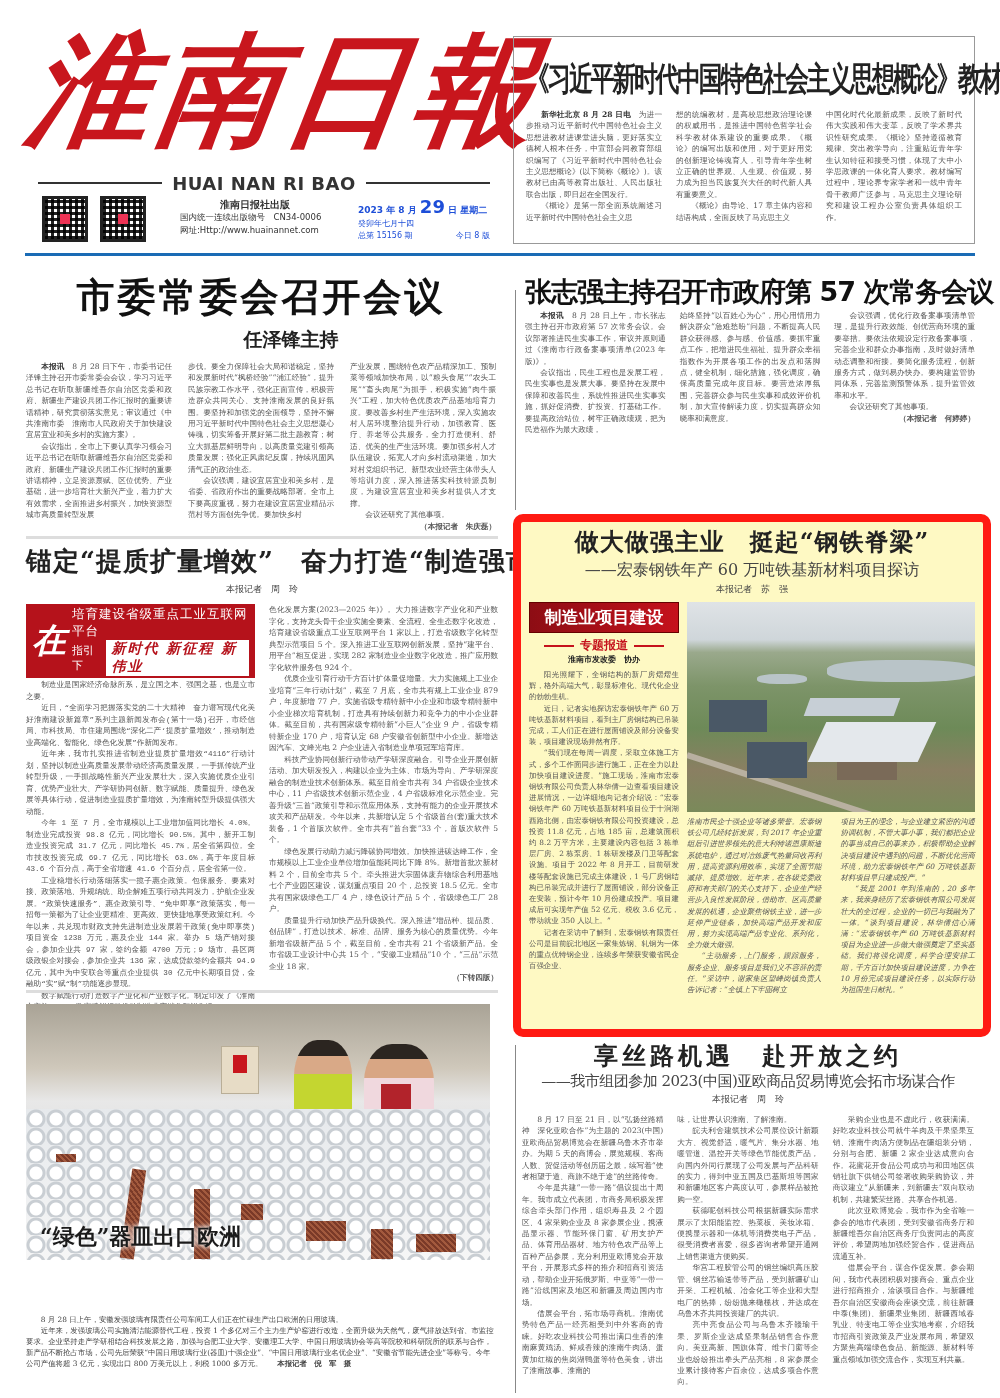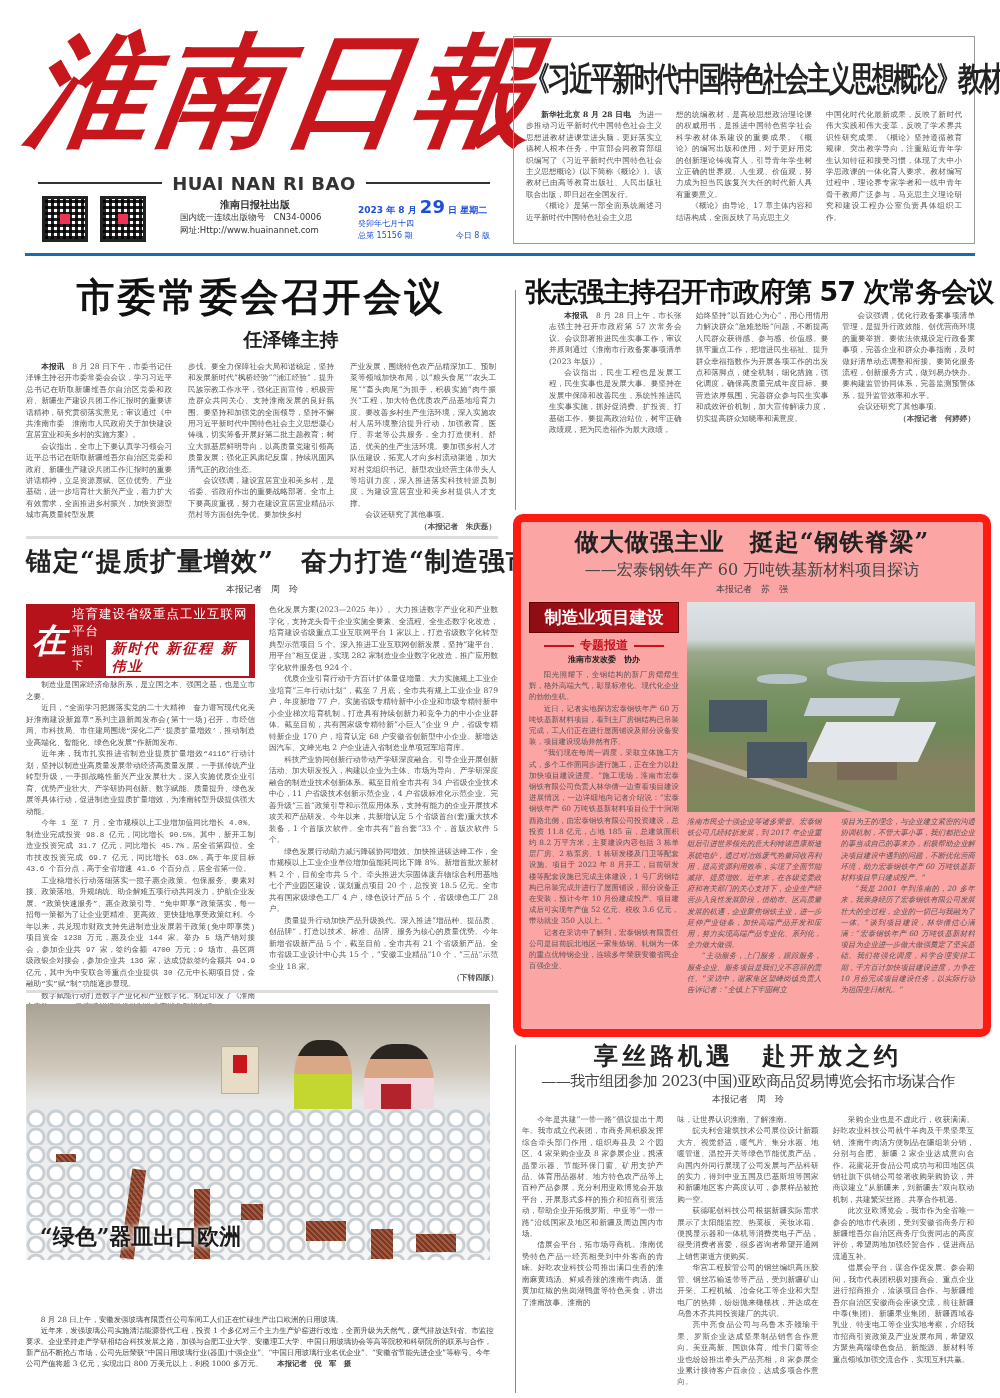--- a/index.html
+++ b/index.html
@@ -37,21 +37,21 @@
   .gray-rule { height: 3px; background: #ddd; }
   .vrule { width: 1px; background: #888; }
   
   .banner { background: #b5121b; color: #fff; display: flex; align-items: center; padding: 2px 6px; }
   .banner .big { font-size: 34px; font-weight: bold; font-style: italic; margin-right: 6px; }
   .banner .l1 { font-family: "DejaVu Sans", sans-serif; font-size: 12.5px; letter-spacing: 1px; }
   .banner .l2 { font-size: 12px; display: flex; align-items: center; gap: 6px; }
   .banner .l2 .pill { font-family: "DejaVu Sans", sans-serif; font-size: 11px; }
   .banner .l2 .slogan { background: #fff; color: #b5121b; font-weight: bold; font-style: italic; padding: 0 6px; font-size: 14px; letter-spacing: 2px; }
   
-  .featured { left: 513px; top: 514px; width: 478px; height: 523px; border: 8px solid #ff1a12; border-radius: 10px; background: #fca5a5; padding: 4px 8px; }
+  .featured { left: 513px; top: 514px; width: 478px; height: 523px; border: 8px solid #ff1a12; border-radius: 10px; background: #fef9c3; padding: 4px 8px; }
   .feat-title { font-size: 24px; font-weight: bold; text-align: center; color: #222; letter-spacing: 1px; }
   .feat-sub { font-size: 16px; text-align: center; color: #444; margin-top: 2px; }
   .tag { background: linear-gradient(90deg, #8d0d14, #c5121c); color: #fff; font-family: "DejaVu Sans", sans-serif; font-weight: bold; font-size: 17px; text-align: center; padding: 3px 0; border: 1px solid #600; }
   .tag-sub { color: #c5121c; font-family: "DejaVu Sans", sans-serif; font-weight: bold; font-size: 12px; text-align: center; margin-top: 4px; display: flex; align-items: center; justify-content: center; gap: 6px; }
   .tag-sub .ln { width: 30px; height: 2px; background: #c5121c; }
   .tag-sub2 { font-size: 8px; font-weight: bold; text-align: center; color: #222; font-family: "DejaVu Sans", sans-serif; }
   .aerial { background:
       linear-gradient(180deg, #dfe3e6 0%, #cfd6da 18%, #9aa98c 24%, #7d9469 40%, #6d8a58 60%, #8a7f62 80%, #7a8a5a 100%); position: relative; overflow: hidden; }
   .aerial .bld { position: absolute; background: #4a5866; }
   .aerial .roof { position: absolute; background: #c7cfd6; }
@@ -133,21 +133,21 @@
         <p class="t">会议还研究了其他事项。</p>
         <p style="text-align:right;font-weight:bold;">（本报记者　朱庆磊）</p>
       </div>
   </div>
 </div>
 
 <div class="abs vrule" style="left:515px;top:290px;height:220px;"></div>
 
 <div class="abs" style="left:525px;top:274px;width:450px;">
   <div class="h-main" style="font-size:27px;letter-spacing:-1px;text-align:center;">张志强主持召开市政府第 57 次常务会议</div>
-  <div class="cols3 body-txt" style="gap:14px;margin-left:24px;">
+  <div class="cols3 body-txt" style="gap:14px;">
     <div>
         <p class="t"><span class="lead">本报讯</span><span>　8 月 28 日上午，市长张志强主持召开市政府第 57 次常务会议。会议部署推进民生实事工作，审议并原则通过《淮南市行政备案事项清单(2023 年版)》。</span></p>
         <p class="t">会议指出，民生工程也是发展工程，民生实事也是发展大事。要坚持在发展中保障和改善民生，系统性推进民生实事实施，抓好促消费、扩投资、打基础工作。要提高政治站位，树牢正确政绩观，把为民造福作为最大政绩，</p>
       </div>
     <div>
         <p>始终坚持“以百姓心为心”，用心用情用力解决群众“急难愁盼”问题，不断提高人民群众获得感、参与感、价值感。要抓牢重点工作，把增进民生福祉、提升群众幸福指数作为开展各项工作的出发点和落脚点，健全机制，细化措施，强化调度，确保高质量完成年度目标。要营造浓厚氛围，完善群众参与民生实事和成效评价机制，加大宣传解读力度，切实提高群众知晓率和满意度。</p>
       </div>
     <div>
         <p class="t">会议强调，优化行政备案事项清单管理，是提升行政效能、创优营商环境的重要举措。要依法依规设定行政备案事项，完善企业和群众办事指南，及时做好清单动态调整和衔接。要简化服务流程，创新服务方式，做到易办快办。要构建监管协同体系，完善监测预警体系，提升监管效率和水平。</p>
         <p class="t">会议还研究了其他事项。</p>
@@ -241,20 +241,21 @@
 </div>
 
 <div class="abs vrule" style="left:515px;top:1045px;height:348px;"></div>
 
 <div class="abs" style="left:522px;top:1040px;width:452px;">
   <div style="font-size:24px;font-weight:bold;text-align:center;letter-spacing:4px;">享丝路机遇　赴开放之约</div>
   <div style="font-size:15px;text-align:center;color:#444;letter-spacing:-0.5px;white-space:nowrap;">——我市组团参加 2023(中国)亚欧商品贸易博览会拓市场谋合作</div>
   <div class="byline" style="margin:2px 0 8px;">本报记者　周　玲</div>
   <div class="cols3 body-txt" style="gap:14px;font-size:7.3px;line-height:11px;">
     <div>
+        <p class="t">8 月 17 日至 21 日，以“弘扬丝路精神　深化亚欧合作”为主题的 2023(中国)亚欧商品贸易博览会在新疆乌鲁木齐市举办。为期 5 天的商博会，展览规模、客商人数、贸促活动等创历届之最，续写着“使者相望于道、商旅不绝于途”的丝路传奇。</p>
         <p class="t">今年是共建“一带一路”倡议提出十周年。我市成立代表团，市商务局积极发挥综合牵头部门作用，组织寿县及 2 个园区、4 家采购企业及 8 家参展企业，携液晶显示器、节能环保门窗、矿用支护产品、体育用品器材、地方特色农产品等上百种产品参展，充分利用亚欧博览会开放平台，开展形式多样的推介和招商引资活动，帮助企业开拓俄罗斯、中亚等“一带一路”沿线国家及地区和新疆及周边国内市场。</p>
         <p class="t">借展会平台，拓市场寻商机。淮南优势特色产品一经亮相受到中外客商的青睐。好吃农业科技公司推出满口生香的淮南麻黄鸡汤、鲜咸香辣的淮南牛肉汤、蛋黄加红椒的焦岗湖鸭蛋等特色美食，讲出了淮南故事、淮南的</p>
       </div>
     <div>
         <p>味，让世界认识淮南、了解淮南。</p>
         <p class="t">皖夫利舍建筑技术公司展位设计新颖大方、视觉舒适，暖气片、集分水器、地暖管道、温控开关等绿色节能优质产品，向国内外同行展现了公司发展与产品科研的实力，得到中亚五国及巴基斯坦等国家和新疆地区客户高度认可，参展样品被抢购一空。</p>
         <p class="t">荻德呢创科技公司根据新疆实际需求展示了太阳能监控、热菜板、美妆冰箱、便携显示器和一体机等消费类电子产品，很受消费者喜爱，很多咨询者希望开通网上销售渠道方便购买。</p>
         <p class="t">华宫工程胶管公司的钢丝编织高压胶管、钢丝芯输送带等产品，受到新疆矿山开采、工程机械、冶金化工等企业和大型电厂的热捧，纷纷抛来橄榄枝，并达成在乌鲁木齐共同投资建厂的共识。</p>
         <p class="t">亮中亮食品公司与乌鲁木齐赣瑜干果、罗斯企业达成坚果制品销售合作意向。美亚高新、国旗体育、维卡门窗等企业也纷纷推出拳头产品亮相，8 家参展企业累计接待客户百余位，达成多项合作意向。</p>
       </div>

